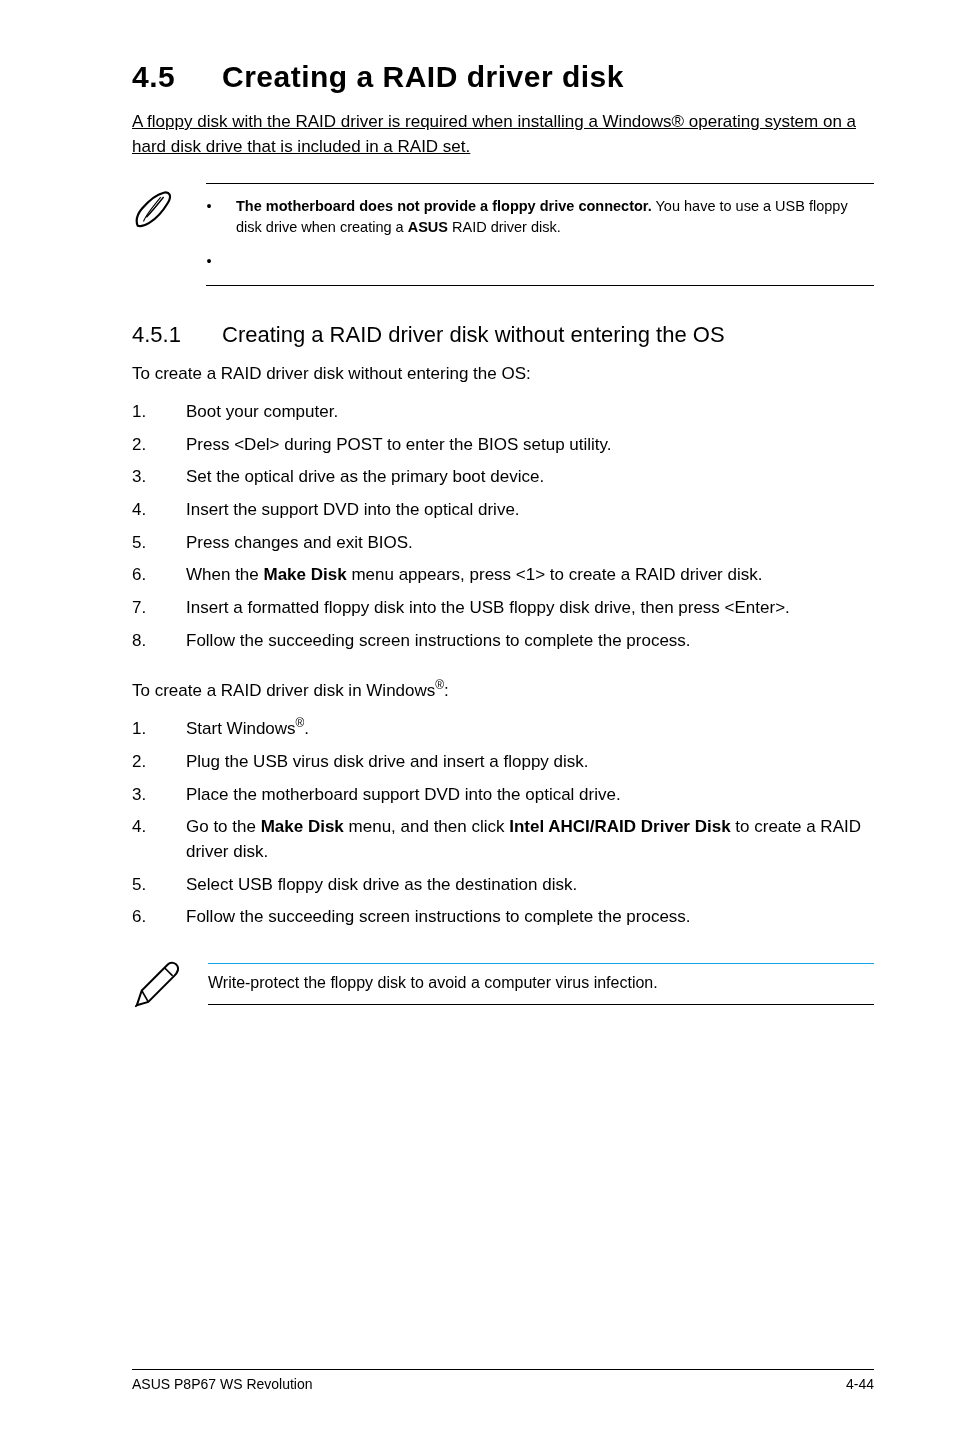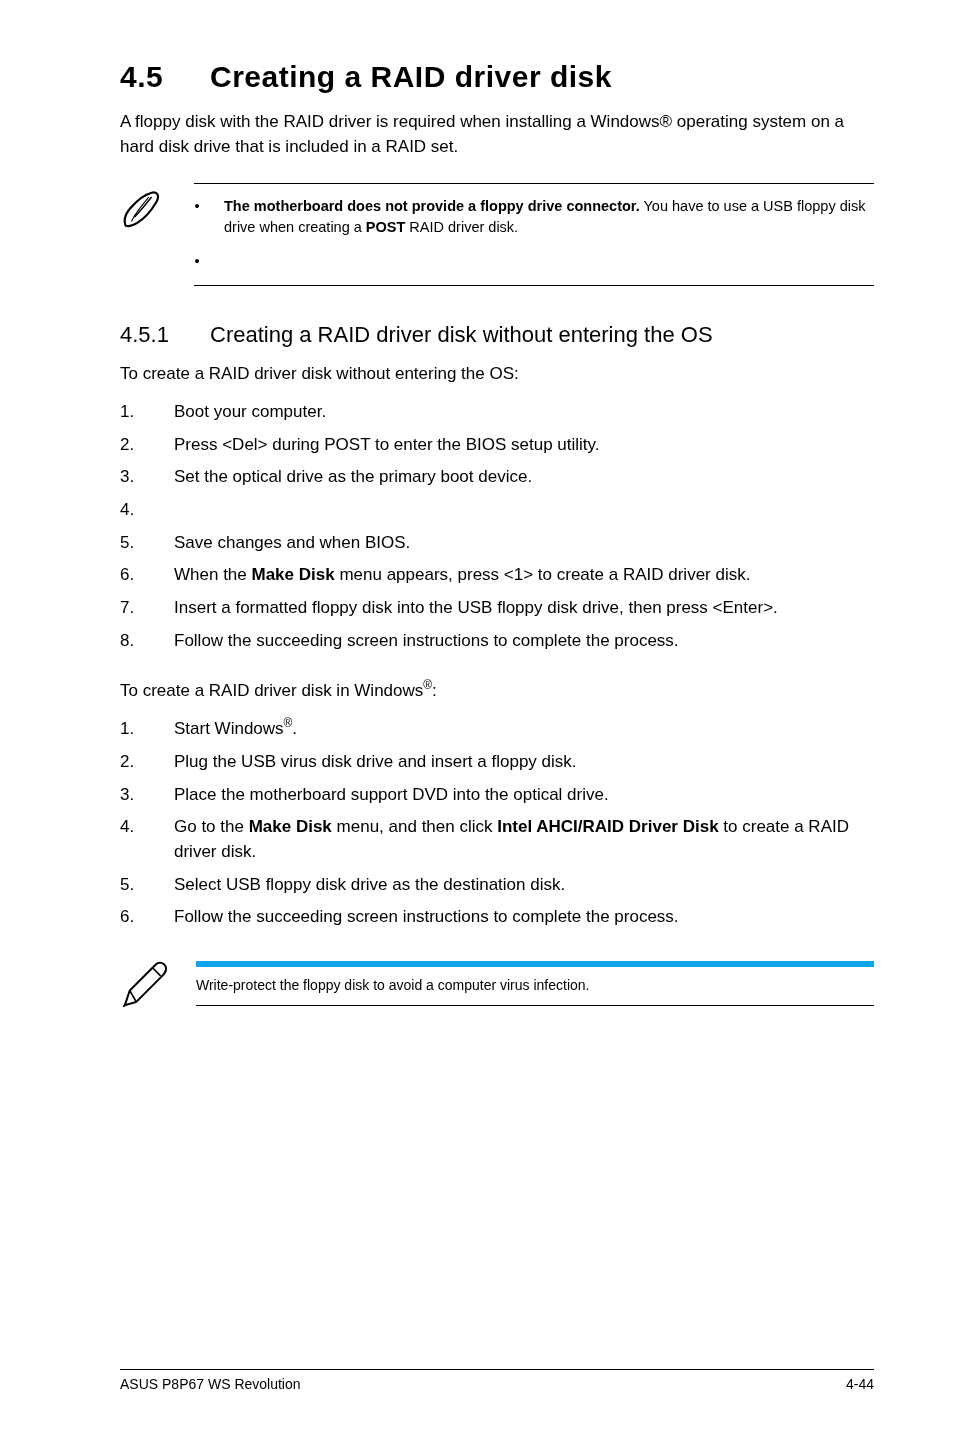--- a/index.html
+++ b/index.html
@@ -8,35 +8,37 @@
     background: #fff;
     font-family: Arial, Helvetica, sans-serif;
     color: #000;
     width: 954px;
   }
   .page {
     padding: 60px 80px 40px 120px;
     box-sizing: border-box;
     min-height: 1438px;
     position: relative;
+    margin-left: 12px;
   }
   h1.section-title {
     font-size: 30px;
     font-weight: bold;
     margin: 0 0 16px 0;
     letter-spacing: 0.5px;
   }
   .section-num {
     display: inline-block;
     width: 90px;
   }
   p.intro {
     font-size: 17px;
     line-height: 1.45;
     margin: 0 0 24px 0;
+    text-decoration: underline;
   }
   sup {
     font-size: 0.7em;
     vertical-align: super;
     line-height: 0;
   }
 
   .note-block {
     display: flex;
     align-items: flex-start;
@@ -112,24 +114,24 @@
     gap: 24px;
     margin-top: 8px;
     margin-bottom: 48px;
   }
   .tip-icon {
     width: 52px;
     height: 52px;
     flex-shrink: 0;
   }
   .tip-text {
-    border-top: 6px solid #0ea5e9;
+    border-top: 1px solid #0ea5e9;
     border-bottom: 1px solid #000;
     padding: 10px 0 12px 0;
-    font-size: 14px;
+    font-size: 16px;
     flex: 1;
   }
 
   .footer {
     position: absolute;
     bottom: 46px;
     left: 120px;
     right: 80px;
     border-top: 1px solid #000;
     padding-top: 6px;
@@ -153,21 +155,21 @@
   <div class="note-block">
     <svg class="note-icon" viewBox="0 0 64 64">
       <path d="M8 54 C8 54 2 44 14 30 C26 16 36 10 44 8 C52 6 56 12 50 22 C44 32 34 44 24 50 C14 56 8 54 8 54 Z" fill="none" stroke="#000" stroke-width="3"></path>
       <path d="M20 42 C24 38 36 24 44 14" fill="none" stroke="#000" stroke-width="2"></path>
       <path d="M16 48 C18 42 30 26 40 14" fill="none" stroke="#000" stroke-width="1.5"></path>
     </svg>
     <div class="note-body">
       <ul>
         <li>
           <span class="bullet-dot">•</span>
-          <span><b>The motherboard does not provide a floppy drive connector.</b> You have to use a USB floppy disk drive when creating a <b>POST</b> RAID driver disk.</span>
+          <span><b>The motherboard does not provide a floppy drive connector.</b> You have to use a USB floppy disk drive when creating a <b>ASUS</b> RAID driver disk.</span>
         </li>
         <li>
           <span class="bullet-dot">•</span>
         </li>
       </ul>
     </div>
   </div>
 
   <h2 class="subsection">
     <span class="sub-num">4.5.1</span><span>Creating a RAID driver disk without entering the OS</span>
@@ -183,24 +185,25 @@
     <li>
         <span class="num">2.</span>
         <span>Press &lt;Del&gt; during POST to enter the BIOS setup utility.</span>
       </li>
     <li>
         <span class="num">3.</span>
         <span>Set the optical drive as the primary boot device.</span>
       </li>
     <li>
         <span class="num">4.</span>
+        <span>Insert the support DVD into the optical drive.</span>
       </li>
     <li>
         <span class="num">5.</span>
-        <span>Save changes and when BIOS.</span>
+        <span>Press changes and exit BIOS.</span>
       </li>
     <li>
         <span class="num">6.</span>
         <span>When the <b>Make Disk</b> menu appears, press &lt;1&gt; to create a RAID driver disk.</span>
       </li>
     <li>
         <span class="num">7.</span>
         <span>Insert a formatted floppy disk into the USB floppy disk drive, then press &lt;Enter&gt;.</span>
       </li>
     <li>

